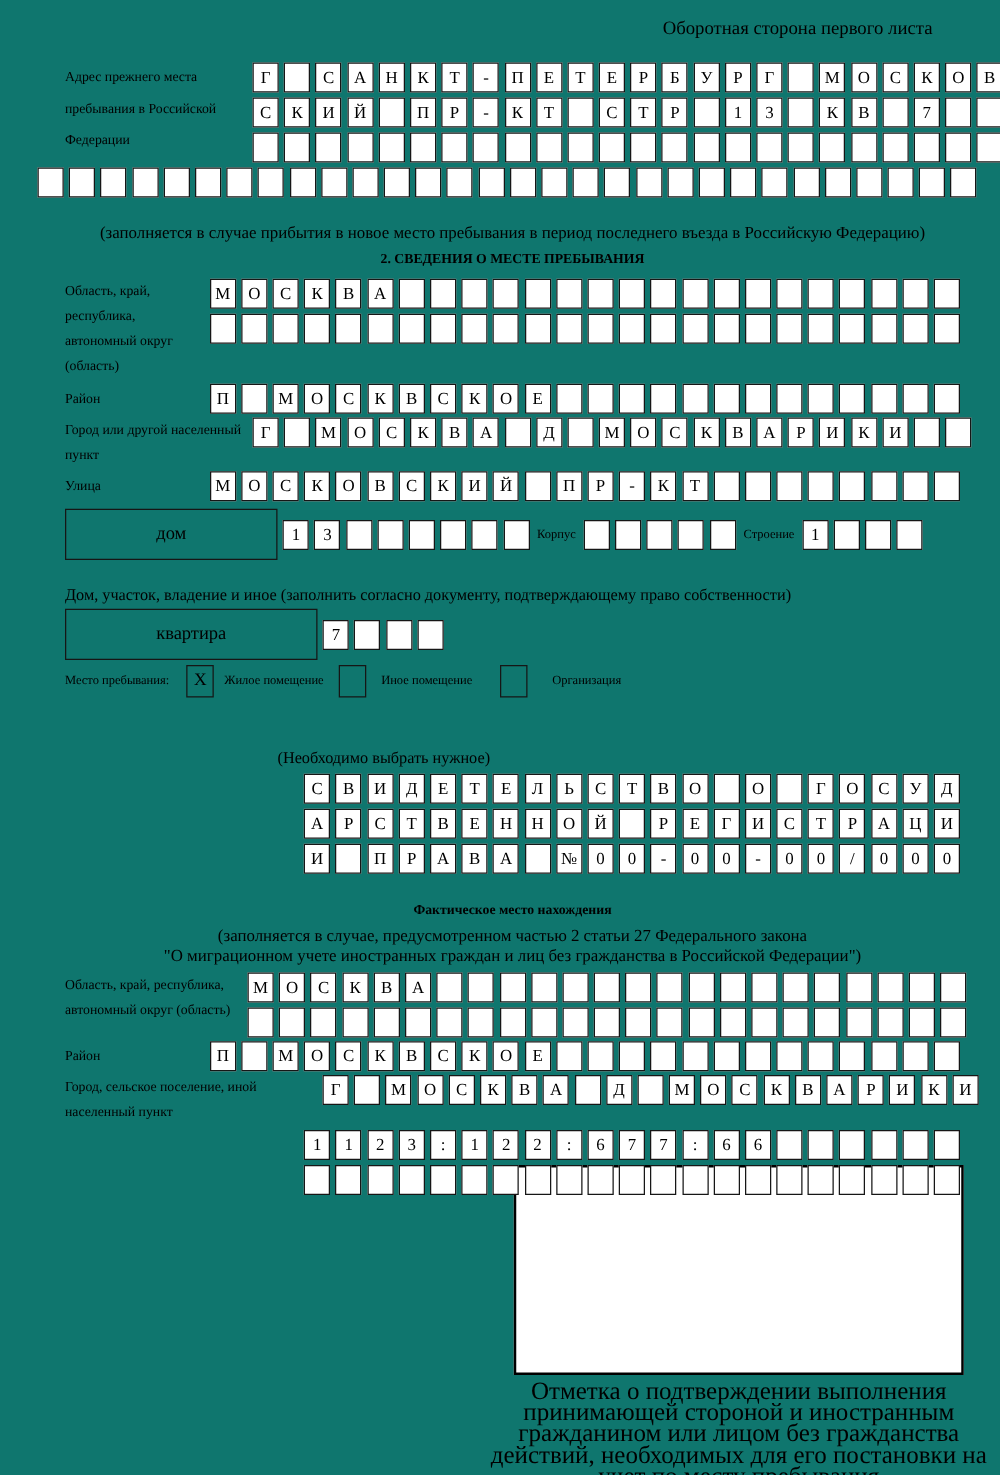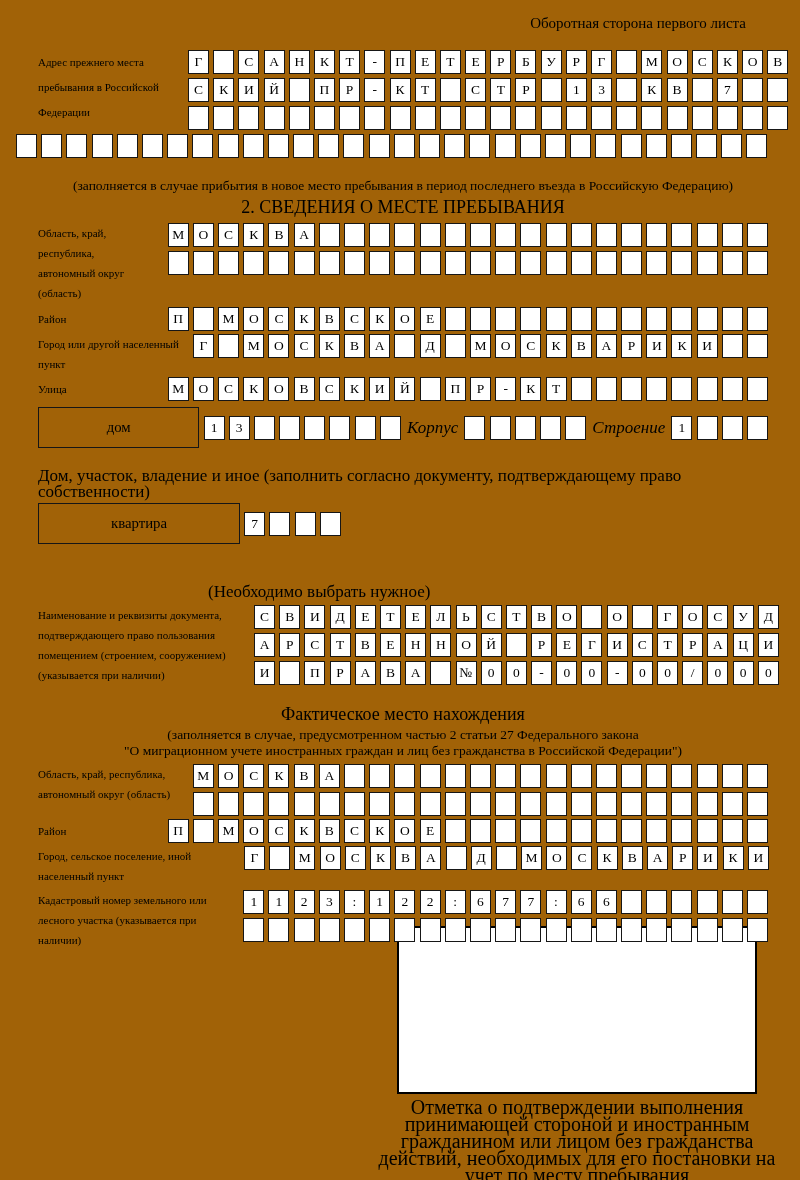--- a/index.html
+++ b/index.html
@@ -1,45 +1,45 @@
 <!DOCTYPE html>
 <html lang="ru"><head>
 <meta charset="utf-8">
 <style>
   html,body{margin:0;padding:0;background:#fff;}
   body{font-family:"Liberation Serif","DejaVu Serif",serif;color:#000;}
   .page{position:relative;width:800px;height:1180px;box-sizing:border-box;
-        padding:14px 32px 0 38px;overflow:hidden;background:#a16207;}
+        padding:14px 32px 0 52px;overflow:hidden;background:#0f766e;}
   
   .cells{display:flex;gap:4.2px;}
   .cell{box-sizing:border-box;flex:0 0 21px;width:21px;height:24px;
         border:1.5px solid #161616;display:flex;align-items:center;justify-content:center;
         font-size:13.5px;line-height:1;background:#fff;}
   .grid{flex:1;display:flex;flex-direction:column;gap:4px;align-items:flex-end;}
   
   .field{display:flex;align-items:flex-start;}
   .field.vcenter{align-items:center;}
   .flabel{flex:0 0 auto;font-size:11px;line-height:20px;}
   .flabel.loose{line-height:25px;}
   .w150{flex-basis:150px;width:150px;}
   .w110{flex-basis:112px;width:112px;}
   .w135{flex-basis:150px;width:150px;}
   .w90{flex-basis:112px;width:112px;}
   .w210{flex-basis:216px;width:216px;}
   .w140{flex-basis:146px;width:146px;}
   .w200{flex-basis:206px;width:206px;}
   .w185{flex-basis:186px;width:186px;}
   .note-c{font-size:13.5px;line-height:16px;text-align:center;}
-  .note-l{font-size:17px;line-height:16px;text-align:left;}
-  .title-b{font-size:18px;line-height:19px;font-weight:normal;text-align:center;}
+  .note-l{font-size:13px;line-height:16px;text-align:left;}
+  .title-b{font-size:11px;line-height:19px;font-weight:bold;text-align:center;}
   .header-note{font-size:15px;line-height:18px;text-align:right;padding-right:22px;}
   .bigbox{box-sizing:border-box;border:1.5px solid #161616;height:41px;
           display:flex;align-items:center;justify-content:center;font-size:14.8px;}
   .inline-row{display:flex;align-items:center;gap:4.2px;}
-  .rowlabel{font-size:17px;line-height:18px;white-space:nowrap;font-style:italic;}
+  .rowlabel{font-size:10px;line-height:18px;white-space:nowrap;}
   .checkbox{box-sizing:border-box;width:22px;height:26px;border:1.5px solid #161616;
             display:flex;align-items:center;justify-content:center;font-size:14px;flex:0 0 22px;}
   .stamp-box{box-sizing:border-box;margin-left:359px;margin-top:-24px;width:360px;height:168px;
              border:2px solid #000;background:#fff;}
   .stamp-caption{margin-left:337px;margin-top:5px;width:404px;text-align:center;
                  font-size:20px;line-height:17px;}
   .mt18{margin-top:18px}.mt6{margin-top:6px}.mt5{margin-top:5px}.mt4{margin-top:4px}
   .mt3{margin-top:3px}.mt2{margin-top:20px}.mt1{margin-top:1px}
   .row4{margin-left:-22px;margin-top:4px;}
   .opt-gap1{margin-left:14px}.opt-gap2{margin-left:8px}.opt-gap3{margin-left:12px}
@@ -358,24 +358,32 @@
   <div class="inline-row mt3">
     <div class="bigbox" style="width:202px;text-align:right;">квартира</div>
     <div class="cells">
         <span class="cell">7</span>
         <span class="cell"></span>
         <span class="cell"></span>
         <span class="cell"></span>
       </div>
   </div>
 
+  <div class="inline-row mt4" style="gap:0;">
+    <div class="rowlabel">Место пребывания:</div>
+    <div class="checkbox opt-gap1">X</div>
+    <div class="rowlabel opt-gap2">Жилое помещение</div>
+    <div class="checkbox opt-gap3"></div>
+    <div class="rowlabel opt-gap4">Иное помещение</div>
+    <div class="checkbox opt-gap5"></div>
+    <div class="rowlabel opt-gap6">Организация</div>
+  </div>
   <div class="note-l vybor mt1">(Необходимо выбрать нужное)</div>
 
   <div class="field mt5">
-    <div class="flabel w210">Наименование и реквизиты документа, подтверждающего право пользования помещением (строением, сооружением) (указывается при наличии)</div>
     <div class="grid">
       <div class="cells">
           <span class="cell">С</span>
           <span class="cell">В</span>
           <span class="cell">И</span>
           <span class="cell">Д</span>
           <span class="cell">Е</span>
           <span class="cell">Т</span>
           <span class="cell">Е</span>
           <span class="cell">Л</span>
@@ -557,21 +565,20 @@
           <span class="cell">А</span>
           <span class="cell">Р</span>
           <span class="cell">И</span>
           <span class="cell">К</span>
           <span class="cell">И</span>
         </div>
     </div>
   </div>
 
   <div class="field mt4">
-    <div class="flabel w185">Кадастровый номер земельного или лесного участка (указывается при наличии)</div>
     <div class="grid">
       <div class="cells">
           <span class="cell">1</span>
           <span class="cell">1</span>
           <span class="cell">2</span>
           <span class="cell">3</span>
           <span class="cell">:</span>
           <span class="cell">1</span>
           <span class="cell">2</span>
           <span class="cell">2</span>

